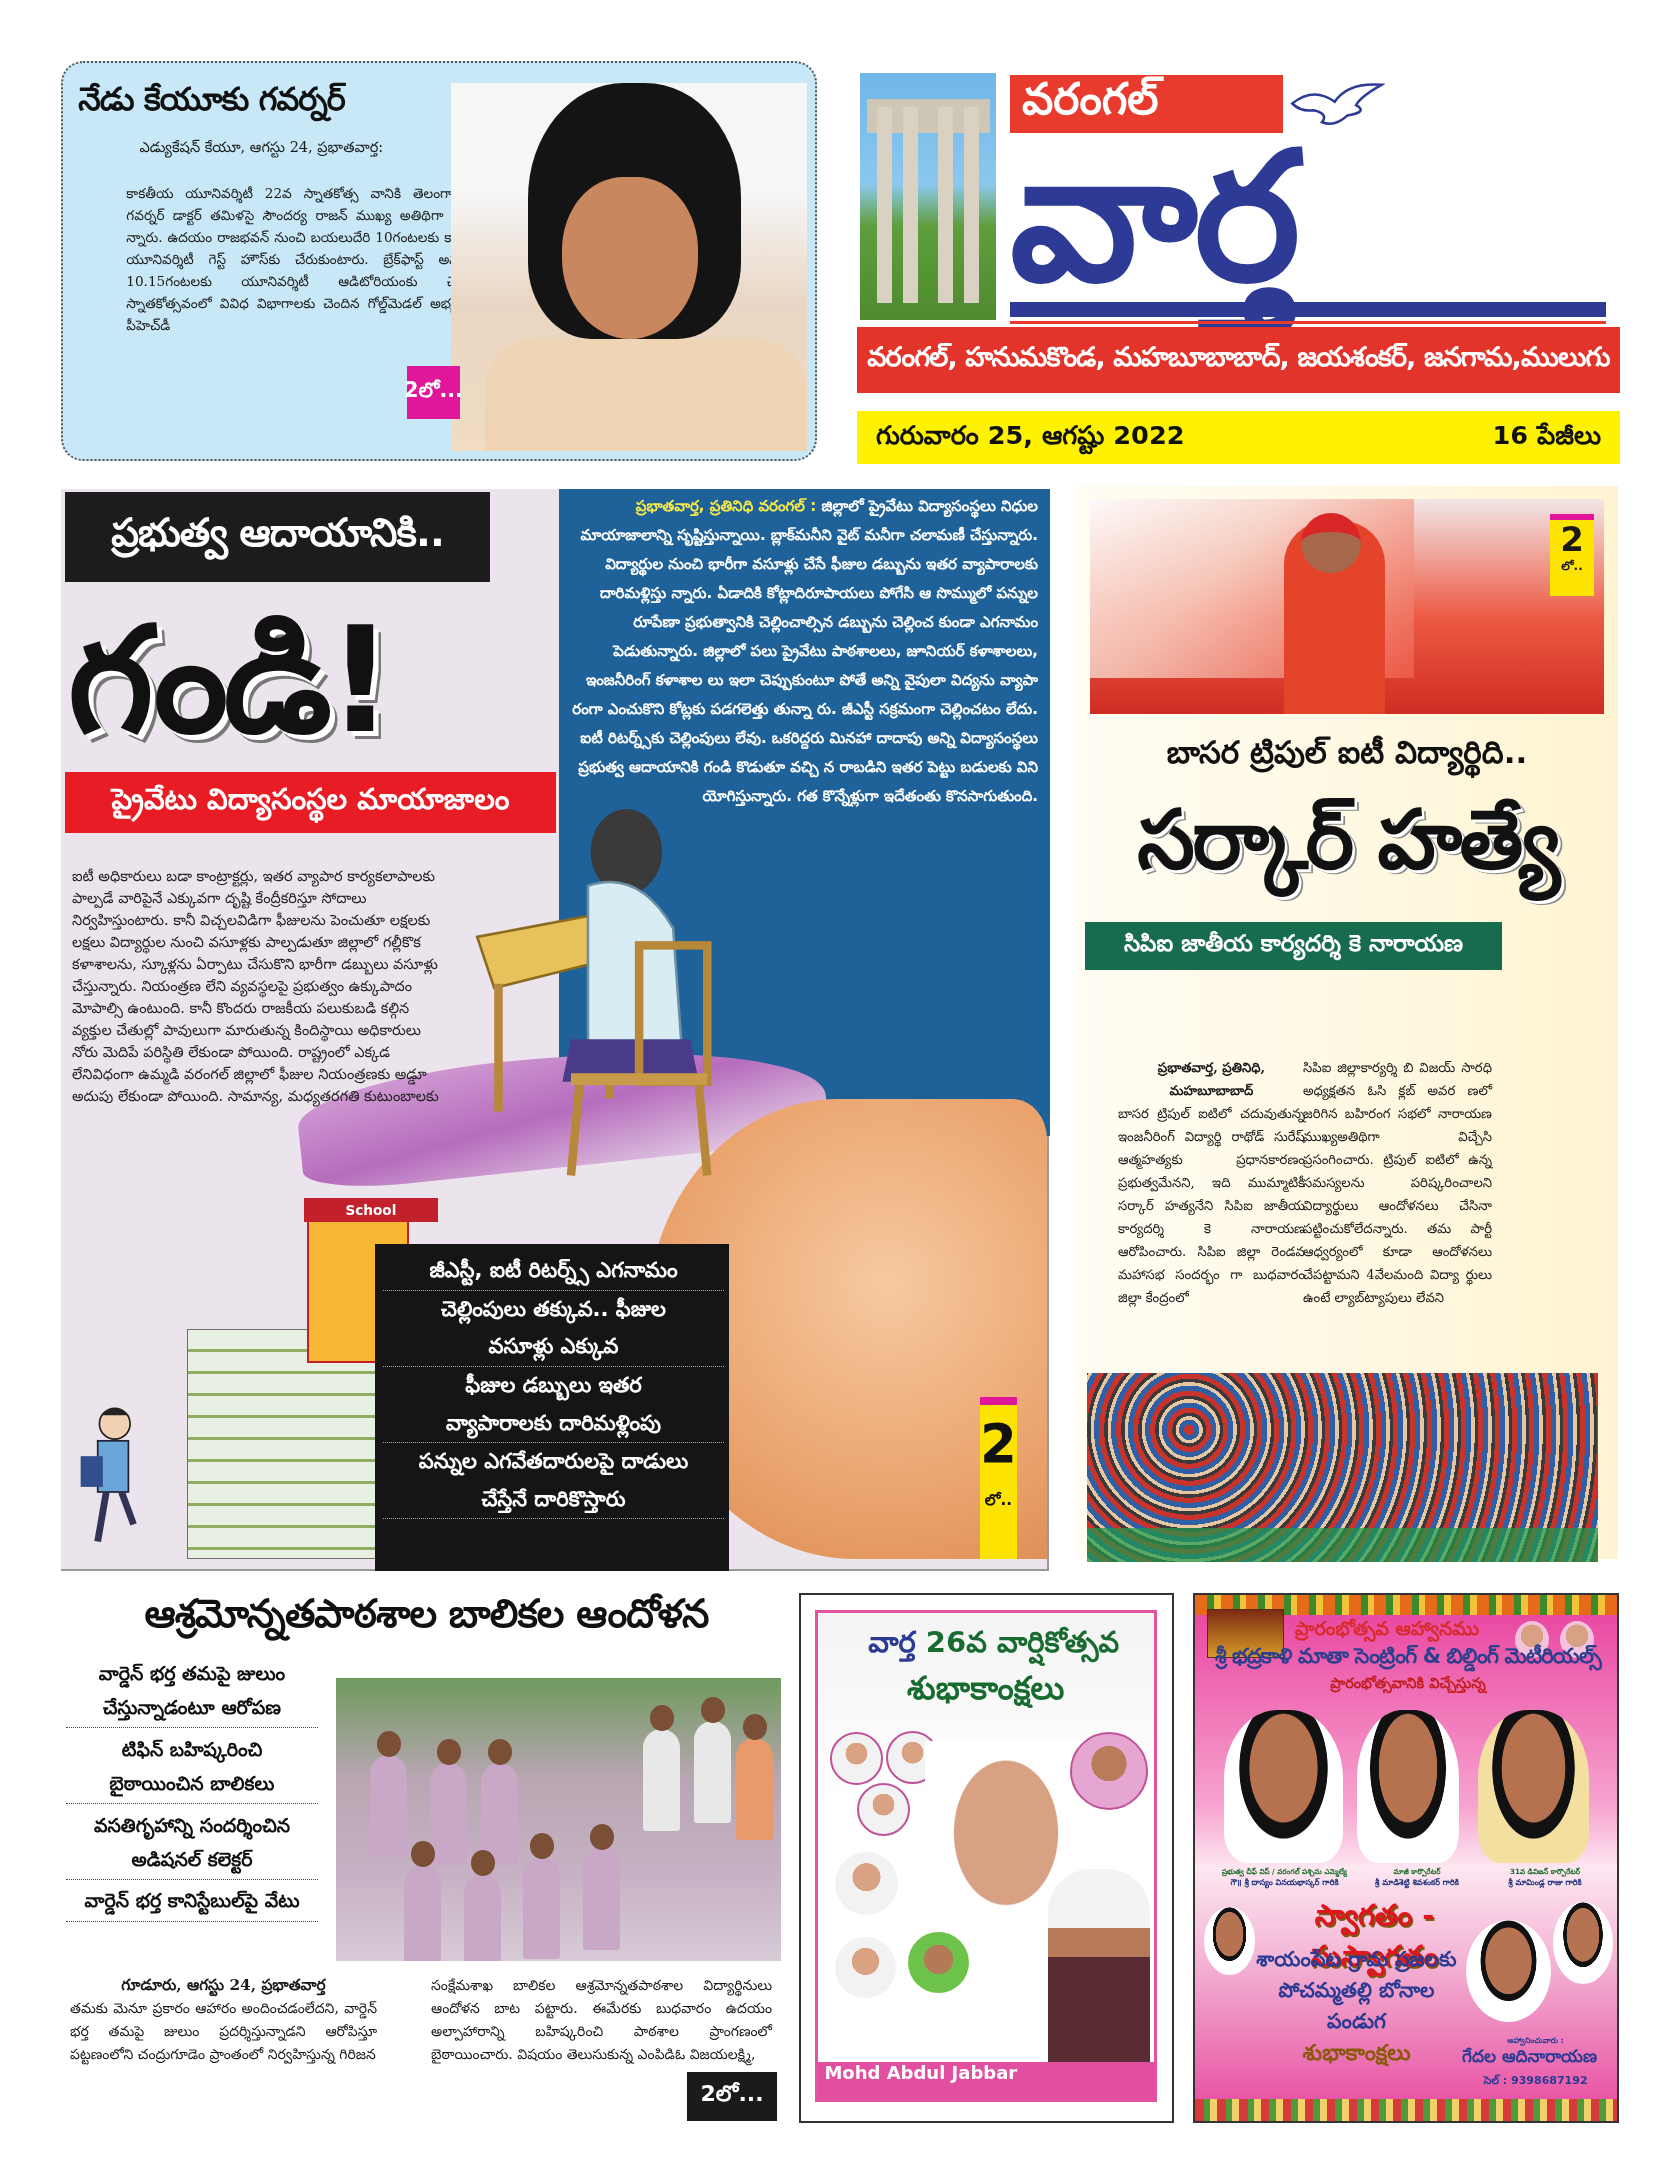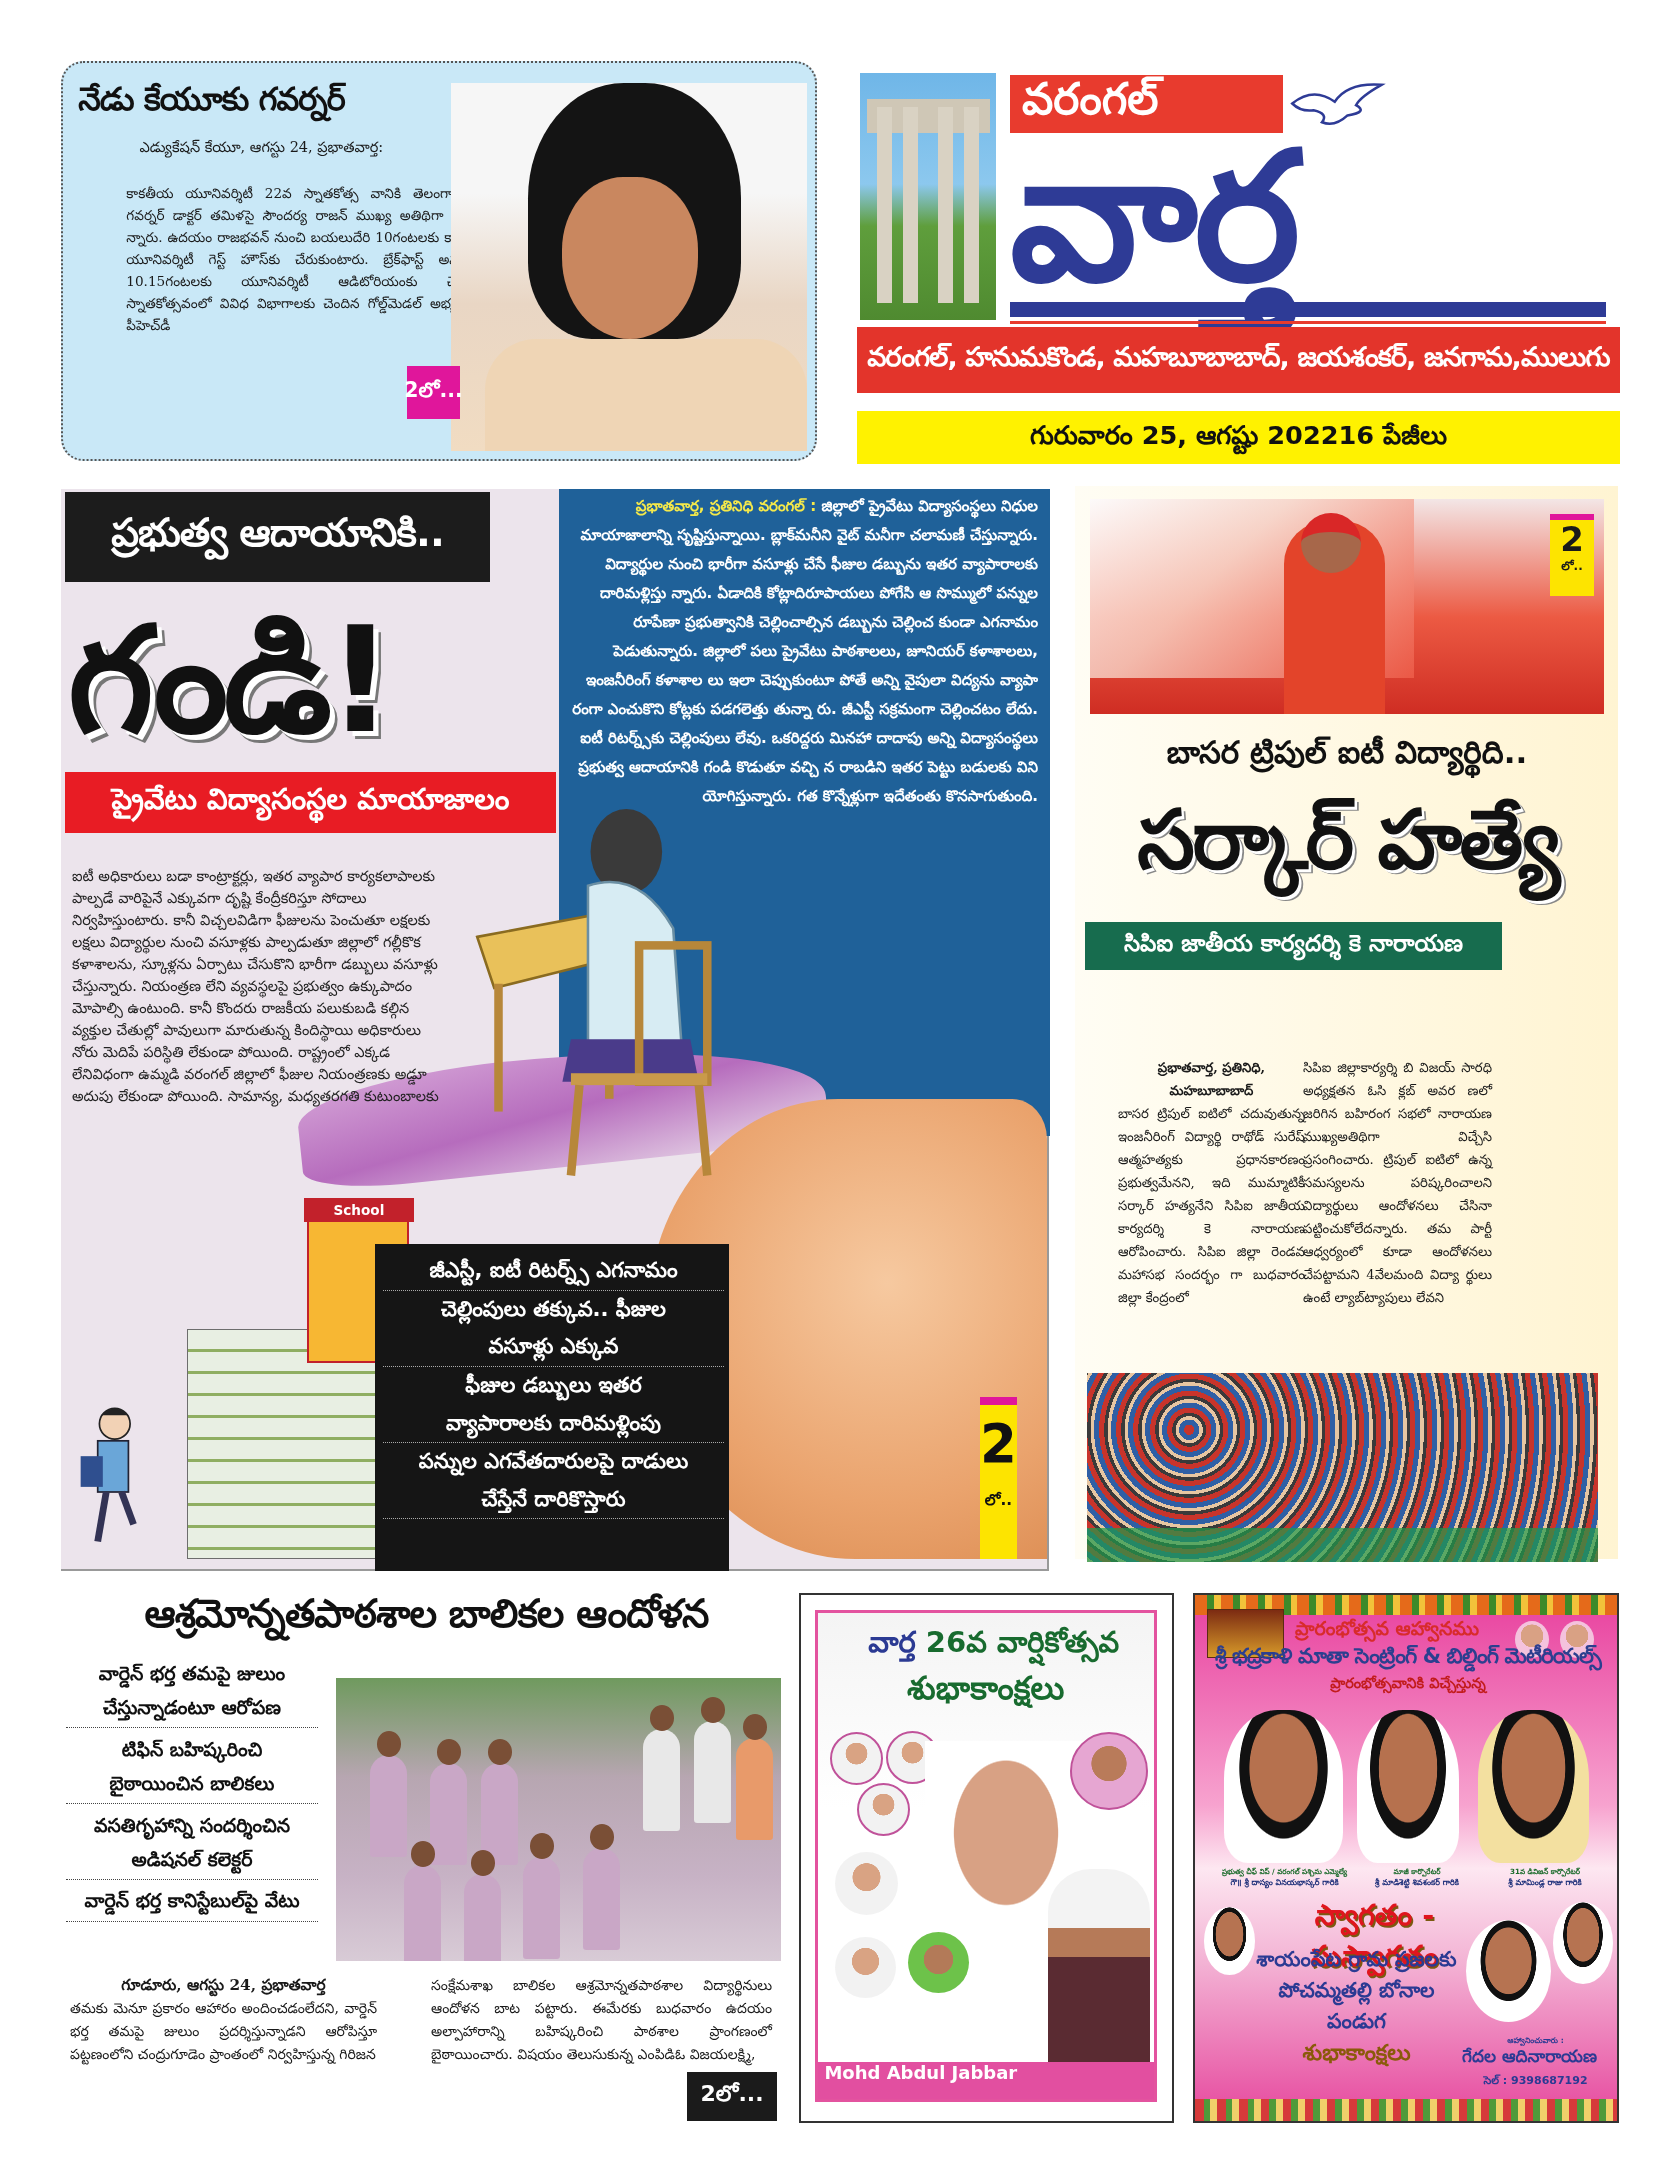--- a/index.html
+++ b/index.html
@@ -22,37 +22,37 @@
   
   .mast-img { left: 860px; top: 73px; width: 136px; height: 247px; background: linear-gradient(180deg,#6fb6e8 0%,#8cc8ee 45%,#5f9e3c 62%,#4f8a30 100%); }
   .mast-img .pillar { position:absolute; top: 34px; width: 15.3px; height: 196px; background:#d9d2c3; }
   .mast-img .lintel { position:absolute; left: 6.8px; top: 25.6px; width: 123px; height: 34px; background:#cfc7b6; }
   .mast-red-top { left: 1010px; top: 75px; width: 273px; height: 58px; background: #e83b2e; color: #fff; font-size: 44px; font-weight: bold; display:flex; align-items:center; padding-left: 12px; }
   .mast-bird { left: 1288px; top: 78px; width: 102px; height: 51px; }
   .mast-name { left: 1010px; top: 128px; width: 610px; height: 179px; color: #2e3b96; font-size: 179px; font-weight: bold; line-height: 179px; letter-spacing: -3.4px; }
   .mast-underline { left: 1010px; top: 302px; width: 596px; height: 15.3px; background: #2e3b96; }
   .mast-redline { left: 1010px; top: 321px; width: 596px; height: 3.4px; background: #e83b2e; }
   .mast-districts { left: 857px; top: 327px; width: 763px; height: 66px; background: #e3342b; color: #fff; font-size: 27px; font-weight: bold; display:flex; align-items:center; justify-content:center; white-space: nowrap; letter-spacing: -0.9px; }
-  .mast-dateline { left: 857px; top: 411px; width: 763px; height: 53px; background: #fff200; display:flex; align-items:center; justify-content:center; padding: 0 19px; font-size: 25.6px; font-weight: bold; color:#111; }
+  .mast-dateline { left: 857px; top: 411px; width: 763px; height: 53px; background: #fff200; display:flex; align-items:center; justify-content:space-between; padding: 0 19px; font-size: 25.6px; font-weight: bold; color:#111; }
 
   
   .lead-bg { left: 61px; top: 489px; width: 988px; height: 1082px; background: #ece4ec; border-right: 2.6px solid #999; border-bottom: 2.6px solid #999; }
   .lead-blue { left: 559px; top: 489px; width: 491px; height: 647px; background: #1f6199; }
   .lead-kicker { left: 65px; top: 492px; width: 425px; height: 90px; background: #1c1c1c; color: #fff; font-size: 39px; font-weight: bold; display:flex; align-items:center; justify-content:center; letter-spacing: -0.9px; }
   .lead-huge { left: 68px; top: 596px; width: 477px; height: 170px; font-size: 147px; font-weight: bold; color: #111; line-height: 170px; text-shadow: 5.1px 5.1px 0 #fff, 7.7px 7.7px 0 #777; letter-spacing: -5.1px; }
   .lead-sub { left: 65px; top: 772px; width: 491px; height: 61px; background: #e81c24; color: #fff; font-size: 29px; font-weight: bold; display:flex; align-items:center; justify-content:center; }
   .lead-blue-text { left: 571px; top: 492px; width: 467px; font-size: 15px; line-height: 29px; color: #fff; text-align: right; font-weight: bold; }
   .lead-blue-text .by { color: #f5e94a; }
   .lead-left-text { left: 72px; top: 865px; width: 375px; font-size: 14.5px; line-height: 22px; font-family: "DejaVu Serif", serif; color:#222; }
   .lead-left-text .full { display:block; width: 477px; }
   .illus-student { left: 443px; top: 792px; width: 307px; height: 392px; }
   .illus-money { left: 298px; top: 1056px; width: 528px; height: 111px; background: linear-gradient(170deg,#d6a6d8 0%,#b66cbd 50%,#e9dbe9 100%); border-radius: 40% 60% 10% 20%; transform: rotate(-6deg); }
   .illus-hand { left: 647px; top: 1099px; width: 400px; height: 460px; background: radial-gradient(circle at 60% 40%,#f6c9a0 0%,#eaa36d 60%,#d9884d 100%); border-radius: 55% 10% 0 60%; }
   .illus-school { left: 307px; top: 1218px; width: 102px; height: 145px; background: #f7b733; border: 2.6px solid #c2212b; }
-  .illus-school .roof { position:absolute; left:-5.1px; top:-22px; width:110px; height:24px; background:#c2212b; color:#fff; font-size:13.6px; font-weight:bold; display:flex; align-items:center; justify-content:center; }
+  .illus-school .roof { position:absolute; left:-5.1px; top:-22px; width:134px; height:24px; background:#c2212b; color:#fff; font-size:13.6px; font-weight:bold; display:flex; align-items:center; justify-content:center; }
   .illus-cash { left: 187px; top: 1329px; width: 239px; height: 230px; background: repeating-linear-gradient(180deg,#e8efe3 0 19px,#8fae62 19px 22px); border: 1.7px solid #6d6d6d; }
   .illus-boy { left: 72px; top: 1405px; width: 77px; height: 145px; }
   .lead-black-box { left: 375px; top: 1244px; width: 354px; height: 327px; background: #151515; }
   .lead-bullets { left: 383px; top: 1252px; width: 341px; color: #fff; font-size: 21px; font-weight: bold; text-align: center; }
   .lead-bullets div { padding: 4.3px 0; border-bottom: 1.7px dotted #aaa; line-height: 29px; }
   .lead-bullets div.nb { border-bottom: none; }
   .lead-2lo { left: 980px; top: 1397px; width: 37px; height: 162px; background: #fde400; border-top: 8.5px solid #e0169b; display:flex; flex-direction:column; align-items:center; justify-content:flex-start; padding-top: 8.5px; }
   .lead-2lo .n { font-size: 53px; font-weight: bold; color: #111; line-height: 60px; }
   .lead-2lo .s { font-size: 15.3px; font-weight: bold; color: #111; margin-top: 17px; }
 

